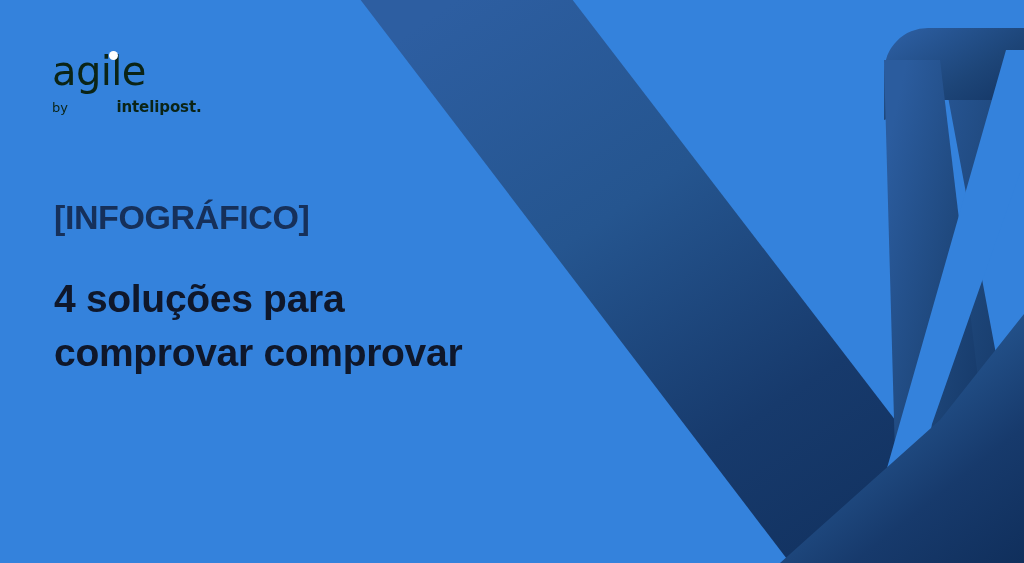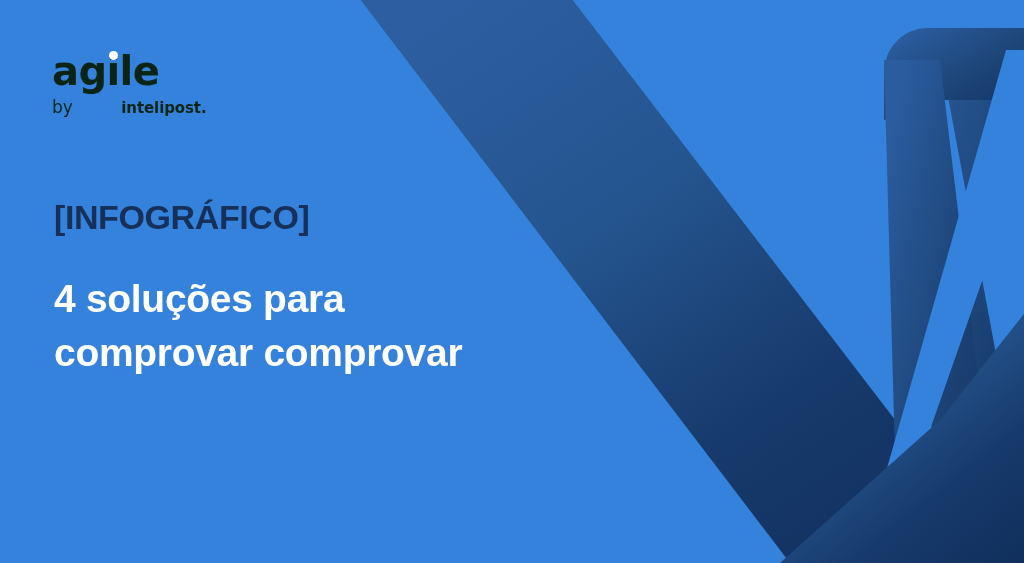--- a/index.html
+++ b/index.html
@@ -34,21 +34,21 @@
     position:absolute;
     left:52px;
     top:50px;
     width:240px;
   }
   #logo-wordmark {
     position:relative;
     display:inline-block;
     font-size:40px;
     line-height:42px;
-    font-weight:bold;
+    font-weight:normal;
     letter-spacing:-0.6px;
     color:#0b2416;
     font-family:"DejaVu Sans", sans-serif;
   }
   
   #logo-dot {
     position:absolute;
     width:9px;
     height:9px;
     border-radius:50%;
@@ -58,21 +58,21 @@
   }
   #logo-byline {
     margin-top:7px;
     font-size:15px;
     line-height:17px;
     color:#0b2416;
     letter-spacing:-0.1px;
     font-family:"DejaVu Sans", sans-serif;
     white-space:nowrap;
   }
-  #logo-byline .by   { font-weight:normal; font-size:17px; }
+  #logo-byline .by   { font-weight:normal; font-size:13px; }
   #logo-byline .name { font-weight:bold;margin-left:44px; }
 
   
   #headline-block {
     position:absolute;
     left:54px;
     top:197px;
     width:540px;
   }
   #eyebrow {
@@ -82,21 +82,21 @@
     color:#16305a;
     letter-spacing:-0.4px;
     font-family:"Liberation Sans", sans-serif;
     white-space:nowrap;
   }
   #headline {
     margin-top:35px;
     font-size:39px;
     line-height:54px;
     font-weight:bold;
-    color:#ffffff;
+    color:#0f172a;
     letter-spacing:-0.3px;
     font-family:"Liberation Sans", sans-serif;
   }
   #headline .line { display:block; }
 </style>
 </head>
 <body>
 
 <div id="stage">
 

